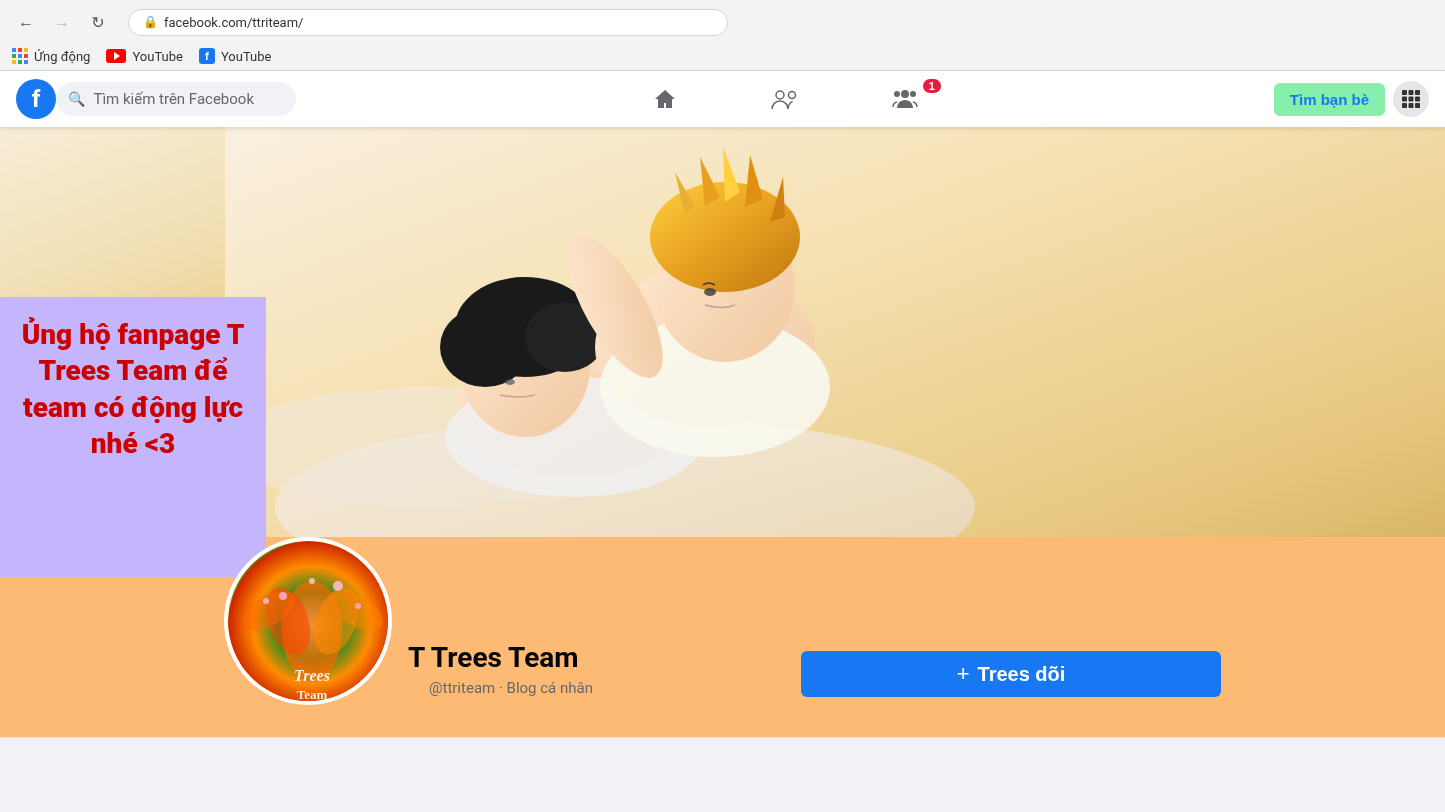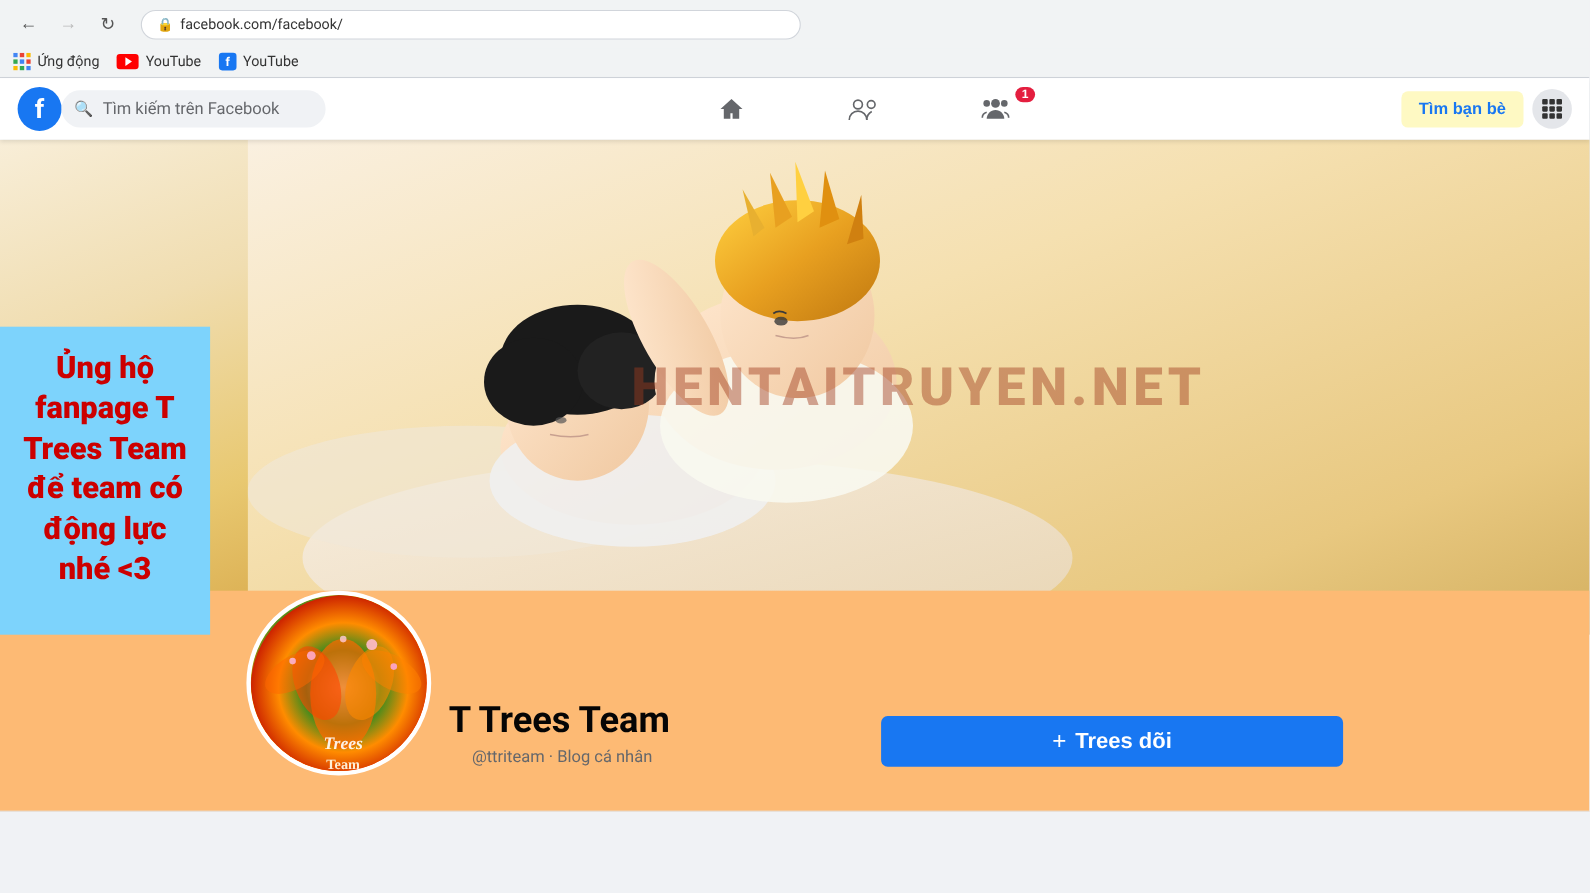--- a/index.html
+++ b/index.html
@@ -18,44 +18,44 @@
     .yt-triangle { width: 0; height: 0; border-left: 6px solid white; border-top: 4px solid transparent; border-bottom: 4px solid transparent; margin-left: 1px; }
     .fb-bookmark-icon { width: 16px; height: 16px; background: #1877f2; border-radius: 3px; color: white; font-size: 11px; font-weight: bold; display: flex; align-items: center; justify-content: center; }
 
     
     .fb-navbar { background: #fff; box-shadow: 0 2px 4px rgba(0,0,0,0.1); display: flex; align-items: center; padding: 0 16px; height: 56px; position: sticky; top: 0; z-index: 100; }
     .fb-logo { width: 40px; height: 40px; background: #1877f2; border-radius: 50%; display: flex; align-items: center; justify-content: center; color: white; font-size: 24px; font-weight: bold; flex-shrink: 0; }
     .fb-nav-center { flex: 1; display: flex; justify-content: center; gap: 8px; }
     .fb-nav-btn { width: 112px; height: 48px; border-radius: 8px; border: none; background: transparent; cursor: pointer; display: flex; align-items: center; justify-content: center; color: #65676b; font-size: 22px; position: relative; }
     .fb-nav-badge { position: absolute; top: 4px; right: 20px; background: #e41e3f; color: white; font-size: 11px; font-weight: bold; border-radius: 10px; padding: 1px 5px; min-width: 18px; text-align: center; }
     .fb-nav-right { display: flex; align-items: center; gap: 8px; }
-    .fb-friend-btn { background: #fef9c3; color: #1877f2; border: none; border-radius: 6px; padding: 8px 16px; font-size: 15px; font-weight: 600; cursor: pointer; white-space: nowrap; }
+    .fb-friend-btn { background: #86efac; color: #1877f2; border: none; border-radius: 6px; padding: 8px 16px; font-size: 15px; font-weight: 600; cursor: pointer; white-space: nowrap; }
     .fb-grid-btn { width: 36px; height: 36px; background: #e4e6ea; border-radius: 50%; border: none; cursor: pointer; display: flex; align-items: center; justify-content: center; font-size: 16px; }
 
     
     .page-content { position: relative; background: #f0f2f5; }
     .manga-text-overlay { position: absolute; right: 60px; top: 60px; text-align: left; font-family: 'Courier New', monospace; }
     .manga-title-line1 { font-size: 64px; font-weight: 400; color: #2a2a2a; letter-spacing: 2px; }
     .manga-title-line2 { font-size: 52px; font-weight: 400; color: #2a2a2a; letter-spacing: 2px; }
     .manga-creator { font-size: 18px; color: #444; margin-top: 16px; }
     .manga-team { font-size: 20px; color: #444; margin-top: 4px; }
     .watermark { position: absolute; left: 50%; top: 50%; transform: translate(-50%, -50%); font-size: 48px; font-weight: 900; color: rgba(160, 60, 30, 0.45); letter-spacing: 4px; white-space: nowrap; text-transform: uppercase; pointer-events: none; }
 
     
-    .left-sidebar { position: absolute; left: 0; top: 170px; width: 191px; background: #7dd3fc; height: calc(100% - 170px); z-index: 5; }
+    .left-sidebar { position: absolute; left: 0; top: 170px; width: 266px; background: #c4b5fd; height: calc(100% - 170px); z-index: 5; }
     .sidebar-support-text { padding: 20px 16px; font-size: 28px; font-weight: 900; color: #cc0000; text-align: center; line-height: 1.3; }
 
     
     .profile-section { background: #fdba74; padding: 0 0 16px 0; border-bottom: 1px solid #e4e6ea; position: relative; }
     .profile-info-row { display: flex; align-items: flex-end; padding: 0 224px; padding-bottom: 16px; gap: 16px; margin-top: -40px; position: relative; z-index: 10; }
     .profile-avatar { width: 168px; height: 168px; border-radius: 50%; border: 4px solid white; overflow: hidden; flex-shrink: 0; background: linear-gradient(135deg, #a8d8a8 0%, #f4d03f 30%, #ff8c00 60%, #ff6b35 80%, #e8c0a0 100%); display: flex; align-items: center; justify-content: center; }
     .avatar-inner { width: 100%; height: 100%; border-radius: 50%; background: radial-gradient(circle at 40% 35%, #90EE90 0%, #228B22 30%, #ff8c00 55%, #ff4500 70%, #cc3300 100%); position: relative; overflow: hidden; }
 
     .profile-details { flex: 1; padding-bottom: 8px; }
-    .profile-name { font-size: 33px; font-weight: 700; color: #050505; line-height: 1.2; }
+    .profile-name { font-size: 28px; font-weight: 700; color: #050505; line-height: 1.2; }
     .profile-handle { font-size: 15px; color: #65676b; margin-top: 4px; margin-left: 21px; }
 
     .profile-actions { display: flex; align-items: center; gap: 8px; padding-bottom: 8px; }
     .follow-btn { background: #1877f2; color: white; border: none; border-radius: 6px; padding: 10px 0; font-size: 20px; font-weight: 700; cursor: pointer; display: flex; align-items: center; justify-content: center; gap: 8px; width: 420px; }
 
     
     .full-cover-wrapper { position: relative; }
     .cover-bg { width: 1445px; height: 450px; background: linear-gradient(160deg, #f8eed8 0%, #f0ddb0 20%, #e8c870 40%, #d4a040 60%, #c89030 80%, #b87820 100%); overflow: hidden; position: relative; }
 
     
@@ -67,21 +67,21 @@
 </head>
 <body>
 
 <div class="browser-chrome">
   <div class="browser-toolbar">
     <button class="browser-nav-btn">←</button>
     <button class="browser-nav-btn disabled">→</button>
     <button class="browser-nav-btn">↻</button>
     <div class="address-bar">
       <span class="lock-icon">🔒</span>
-      <span>facebook.com/facebook/</span>
+      <span>facebook.com/ttriteam/</span>
     </div>
   </div>
   <div class="bookmarks-bar">
 
     <div class="bookmark-item">
       <svg width="16" height="16" viewBox="0 0 16 16">
         <rect x="0" y="0" width="4" height="4" fill="#4285F4"></rect>
         <rect x="6" y="0" width="4" height="4" fill="#EA4335"></rect>
         <rect x="12" y="0" width="4" height="4" fill="#FBBC05"></rect>
         <rect x="0" y="6" width="4" height="4" fill="#34A853"></rect>
@@ -223,21 +223,20 @@
           <polygon points="460,88 450,45 470,80" fill="#e8b030"></polygon>
 
           <ellipse cx="485" cy="165" rx="6" ry="4" fill="#3a3a3a" opacity="0.8"></ellipse>
           <path d="M 478 158 Q 483 154 490 158" stroke="#3a3a3a" stroke-width="1.5" fill="none"></path>
           <path d="M 480 178 Q 498 183 510 178" stroke="#c8a090" stroke-width="1.5" fill="none"></path>
 
           <ellipse cx="390" cy="180" rx="30" ry="80" fill="url(#skinGrad)" transform="rotate(-30, 390, 180)"></ellipse>
         </svg>
         
         
-        <div class="watermark">HENTAITRUYEN.NET</div>
         
         
       </div>
     </div>
   </div>
 
   <div class="profile-section">
     <div class="profile-info-row">
 
       <div class="profile-avatar">

